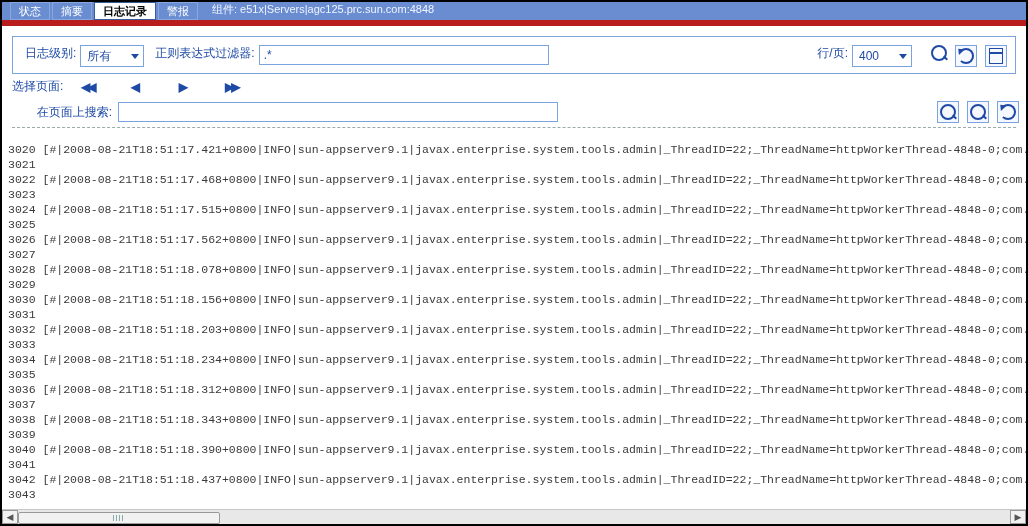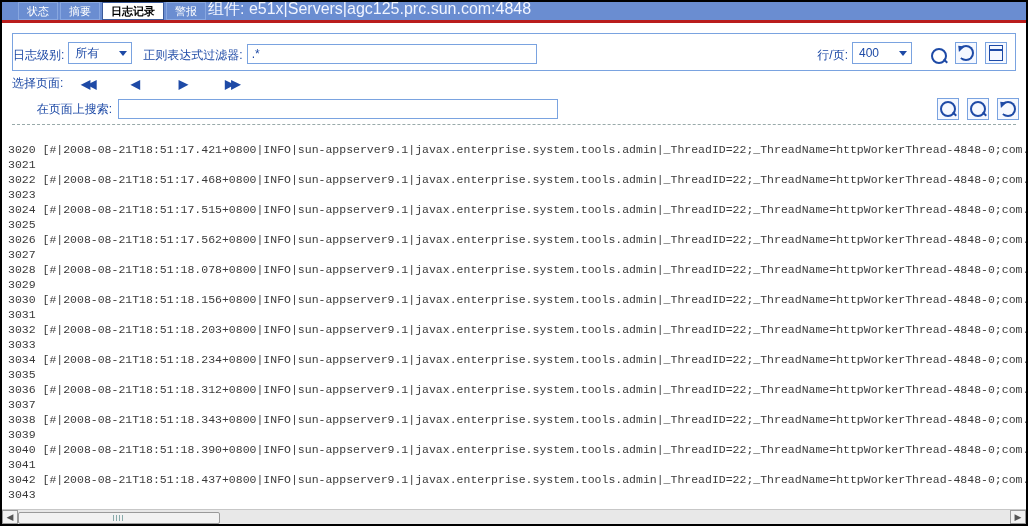--- a/index.html
+++ b/index.html
@@ -1,25 +1,25 @@
 <!DOCTYPE html>
 <html><head>
 <meta charset="utf-8">
 <style>
   html,body{margin:0;padding:0;font-family:"Microsoft YaHei",Arial,sans-serif;font-size:12px;background:#fff;color:#000}
   .frame{border:2px solid #000;width:1024px;height:522px;position:relative;overflow:hidden}
 
   
-  .tabbar{background:#6a8dd1;height:18px;display:flex;align-items:flex-end;border-bottom:3px solid #b91c1c;padding-left:16px;color:#fff;font-size:11px}
+  .tabbar{background:#6a8dd1;height:18px;display:flex;align-items:flex-start;border-bottom:6px solid #b91c1c;padding-left:8px;color:#fff;font-size:11px}
   .tab{border:1px solid #88a7e0;background:#6a8dd1;color:#fff;padding:1px 8px;margin-right:2px;height:14px;line-height:14px;cursor:pointer;font-size:11px}
   .tab.active{background:#fff;color:#000;font-weight:bold;border-color:#3b5a99}
-  .crumb{margin-left:0;color:#f0f4ff;font-size:16px}
+  .crumb{margin-left:12px;color:#f0f4ff;font-size:11px}
 
   
-  .toolbar{margin:10px 10px 0 10px;border:1px solid #7aa3e0;padding:8px 8px 6px 0;display:flex;align-items:flex-end;color:#1e4aa6;font-size:12px}
+  .toolbar{margin:10px 10px 0 10px;border:1px solid #7aa3e0;padding:8px 8px 6px 12px;display:flex;align-items:flex-start;color:#1e4aa6;font-size:12px}
   .toolbar label{margin-right:4px}
   .sel{border:1px solid #7aa3e0;height:20px;background:#fff;display:inline-flex;align-items:center;padding:0 4px 0 6px;margin-right:11px;cursor:pointer}
   .sel .caret{width:0;height:0;border-left:4px solid transparent;border-right:4px solid transparent;border-top:5px solid #1e4aa6;margin-left:20px}
   .txt{border:1px solid #7aa3e0;height:18px;width:280px;padding:0 4px;font-family:inherit;font-size:12px;color:#1e4aa6}
   .spacer{flex:1}
   .iconbtn{width:20px;height:20px;border:1px solid #7aa3e0;margin-left:8px;display:inline-flex;align-items:center;justify-content:center;background:#f5f8ff;cursor:pointer}
   .icon{display:inline-block}
   .i-search{width:12px;height:12px;border:2px solid #1e4aa6;border-radius:50%;position:relative}
   .i-search:after{content:"";position:absolute;width:5px;height:2px;background:#1e4aa6;transform:rotate(45deg);left:10px;top:10px}
   .i-refresh{width:12px;height:12px;border:2px solid #1e4aa6;border-left-color:transparent;border-radius:50%;position:relative}

